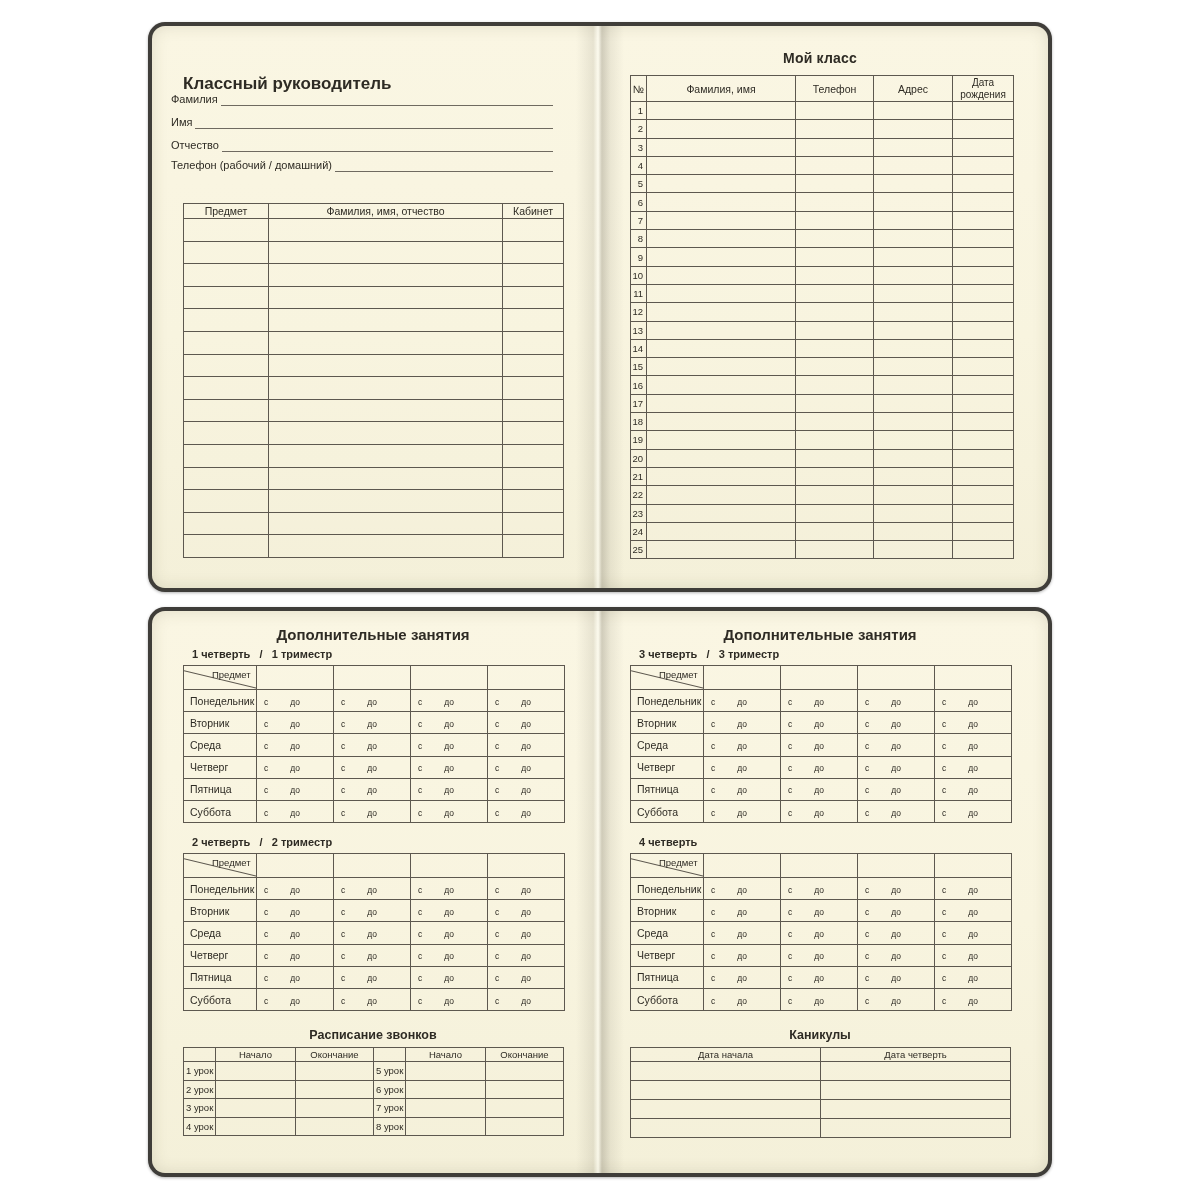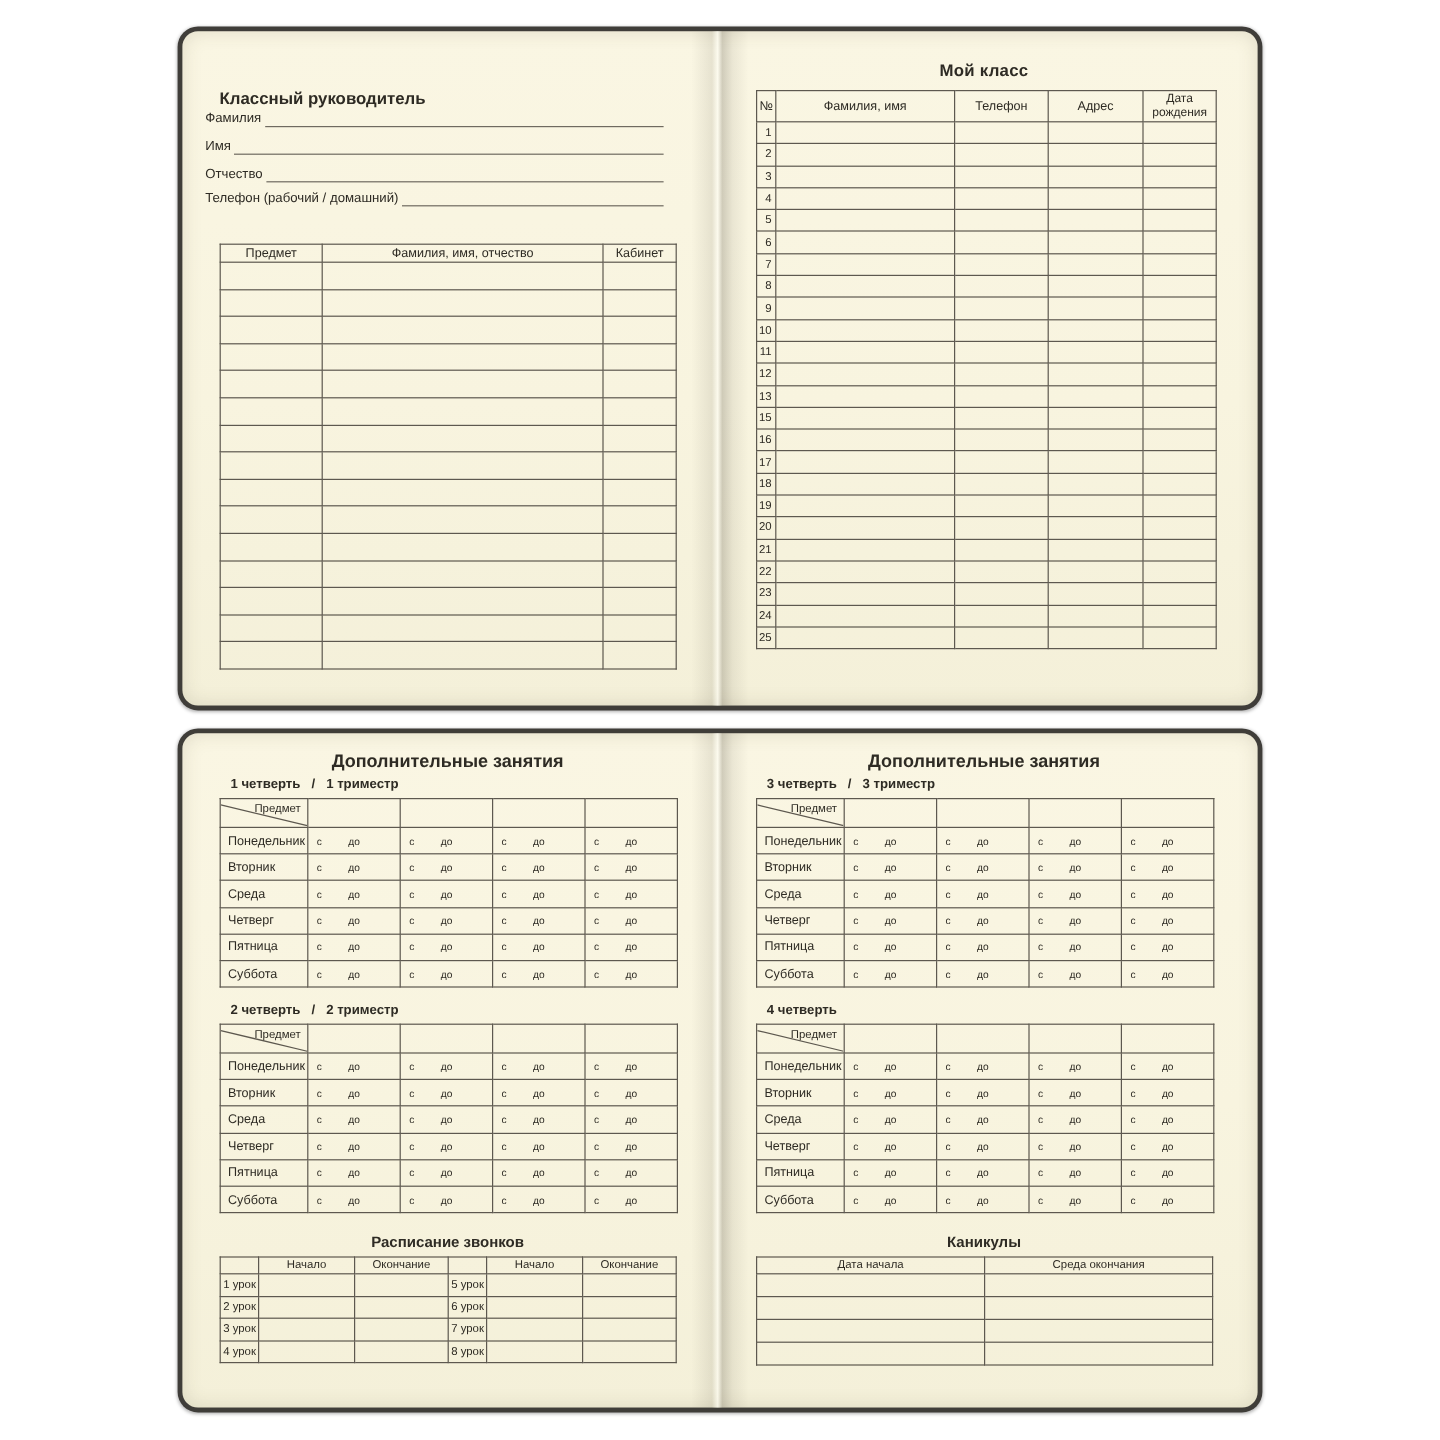--- a/index.html
+++ b/index.html
@@ -12,21 +12,21 @@
            background:linear-gradient(180deg,#faf6e3 0%,#f8f4df 55%,#f4f0d9 100%);
            box-shadow:inset 0 0 16px rgba(80,72,50,.15);}
   .surface::before{content:'';position:absolute;top:0;bottom:0;left:50%;width:48px;
            transform:translateX(-50%);pointer-events:none;
            background:linear-gradient(90deg,rgba(101,96,82,0) 0%,rgba(101,96,82,.13) 36%,
              rgba(255,255,248,.55) 46%,rgba(96,91,78,.27) 54%,rgba(101,96,82,.10) 72%,rgba(101,96,82,0) 100%);}
   .page-title{position:absolute;font-weight:bold;font-size:14px;text-align:center;letter-spacing:.2px;}
   #spread-top .page-title{top:28px;}
   .bottom-title{position:absolute;font-weight:bold;font-size:15px;text-align:center;top:19px;}
   .lp-block{left:35px;width:380px;} .rp-block{left:482px;width:380px;text-align:center;}
-  .section-label{position:absolute;left:35px;top:52px;font-weight:bold;font-size:14px;}
+  .section-label{position:absolute;left:35px;top:52px;font-weight:bold;font-size:17px;}
   .field{position:absolute;left:23px;width:382px;height:14px;display:flex;}
   .flabel{font-size:11px;line-height:13px;padding-right:3px;white-space:nowrap;}
   .fline{flex:1;border-bottom:1.4px solid #6f6a60;transform:translateY(-1px);}
   .tbl{position:absolute;z-index:1;}
   #staff-table{left:35px;top:181px;}
   #class-table{left:482px;top:53px;}
   #qt1{left:35px;top:58px;} #qt2{left:35px;top:246px;}
   #qt3{left:482px;top:58px;} #qt4{left:482px;top:246px;}
   #bells-table{left:35px;top:440px;} #holidays-table{left:482px;top:440px;}
   .quarter-label{position:absolute;font-size:11px;font-weight:bold;white-space:pre;z-index:1;}
@@ -264,20 +264,27 @@
             <td></td>
           </tr>
           <tr style="height: 18.3px;">
             <td class="num">13</td>
             <td></td>
             <td></td>
             <td></td>
             <td></td>
           </tr>
           <tr style="height: 18.3px;">
+            <td class="num">14</td>
+            <td></td>
+            <td></td>
+            <td></td>
+            <td></td>
+          </tr>
+          <tr style="height: 18.3px;">
             <td class="num">15</td>
             <td></td>
             <td></td>
             <td></td>
             <td></td>
           </tr>
           <tr style="height: 18.3px;">
             <td class="num">16</td>
             <td></td>
             <td></td>
@@ -687,21 +694,21 @@
   <div class="sub-title rp-block" id="holidays-title">Каникулы</div>
   <div class="tbl" id="holidays-table">
       <table class="grid">
         <colgroup>
           <col style="width: 190px;">
           <col style="width: 190px;">
         </colgroup>
         <tbody>
           <tr style="height: 14px;">
             <td class="small">Дата начала</td>
-            <td class="small">Среда окончания</td>
+            <td class="small">Дата четверть</td>
           </tr>
           <tr style="height: 19px;">
             <td></td>
             <td></td>
           </tr>
           <tr style="height: 19px;">
             <td></td>
             <td></td>
           </tr>
           <tr style="height: 19px;">

